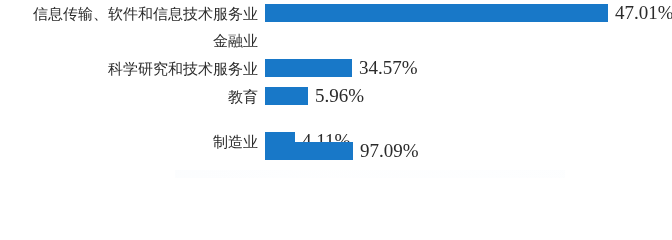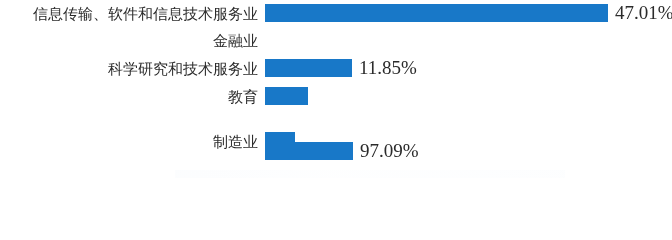--- a/index.html
+++ b/index.html
@@ -93,35 +93,37 @@
   </div>
 
   <div class="bar-row" style="top:27.5px;">
     <span class="cat-label">金融业</span>
   </div>
 
   <div class="bar-row" style="top:55px;">
     <span class="cat-label">科学研究和技术服务业</span>
     <span class="bar-track">
       <span class="bar" style="width:87px;"></span>
-      <span class="value-label">11.85%</span>
+      <span class="value-label">34.57%</span>
     </span>
   </div>
 
   <div class="bar-row" style="top:83px;">
     <span class="cat-label">教育</span>
     <span class="bar-track">
       <span class="bar" style="width:43px;"></span>
+      <span class="value-label">5.96%</span>
     </span>
   </div>
 
   <div class="bar-row" style="top:128px;">
     <span class="cat-label">制造业</span>
     <span class="bar-track">
       <span class="bar" style="width:30px;"></span>
+      <span class="value-label">4.11%</span>
     </span>
   </div>
 
   <div class="bar-row" style="top:138px;">
     <span class="bar-track">
       <span class="bar" style="width:88px;"></span>
       <span class="value-label">97.09%</span>
     </span>
   </div>
 

